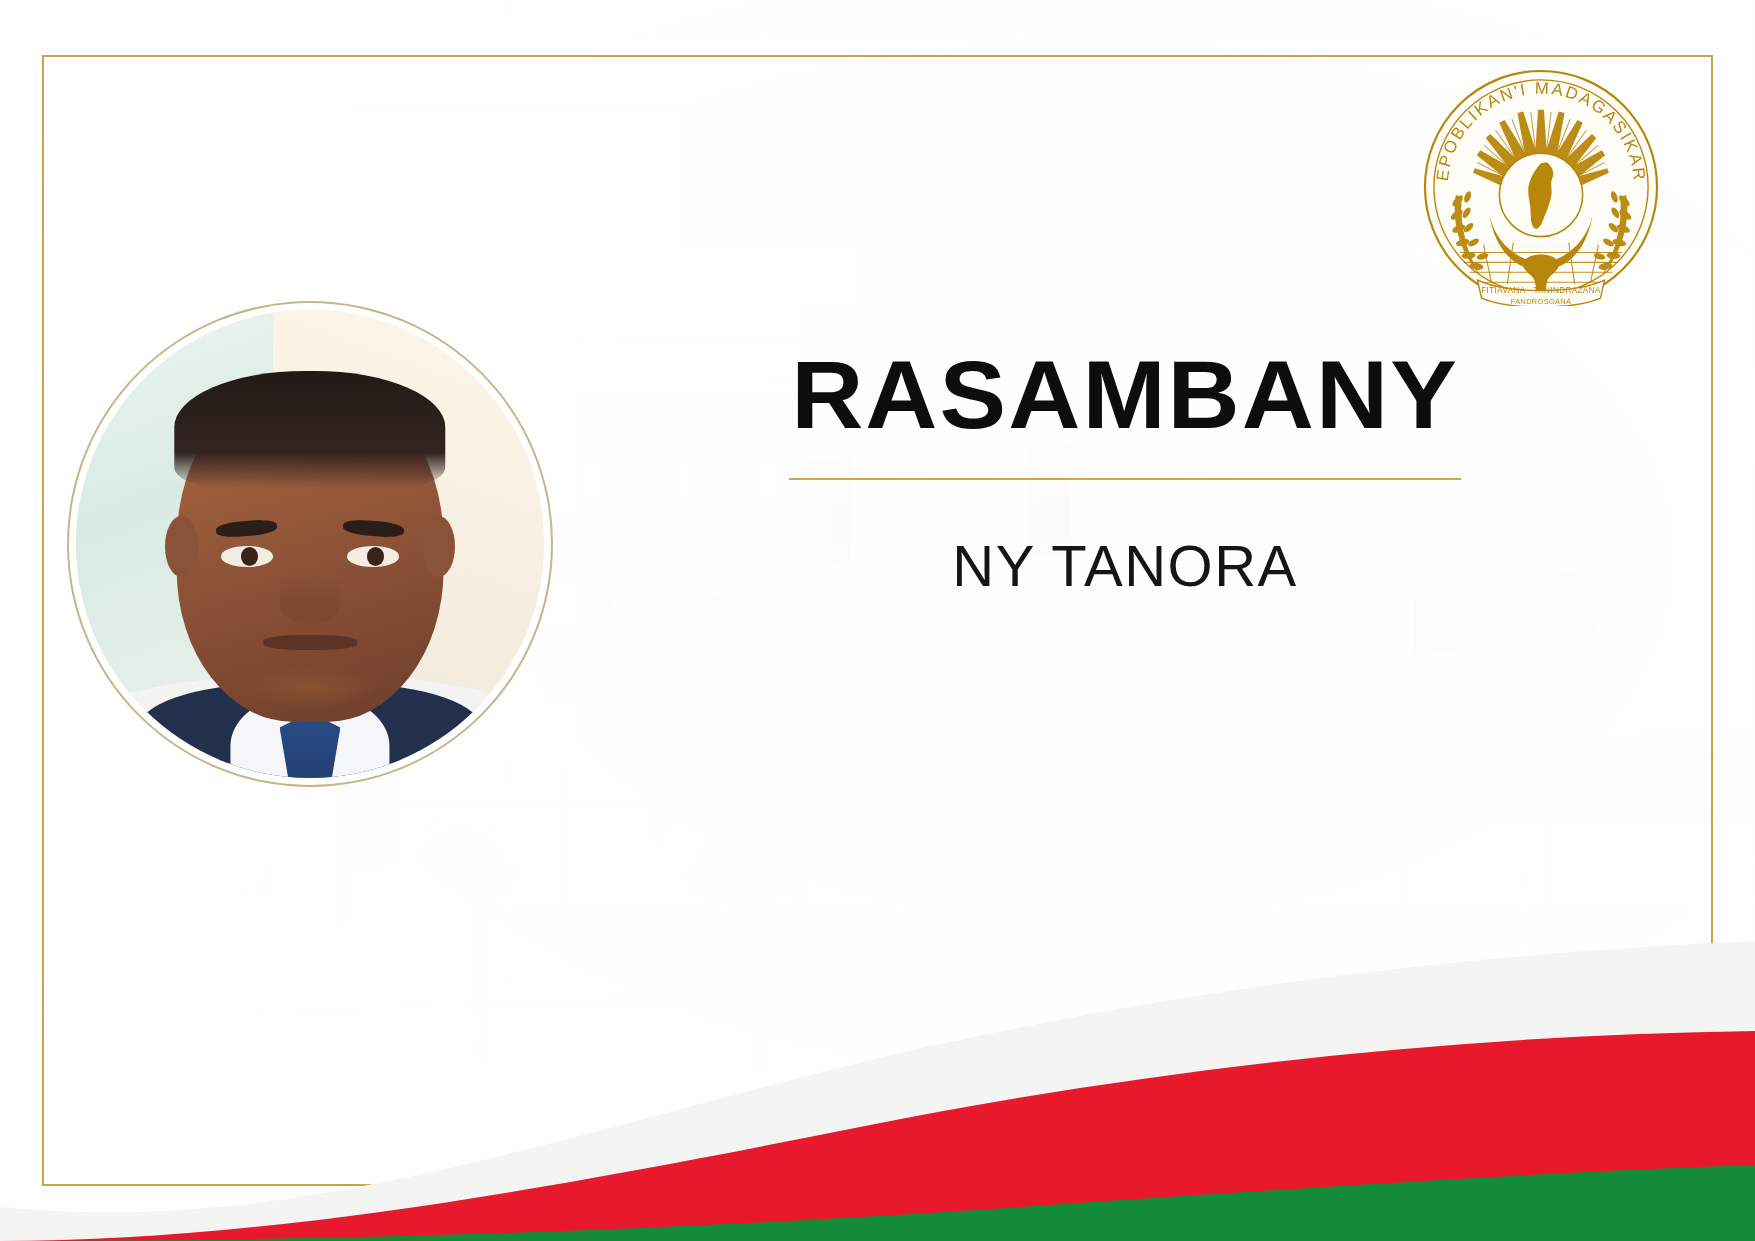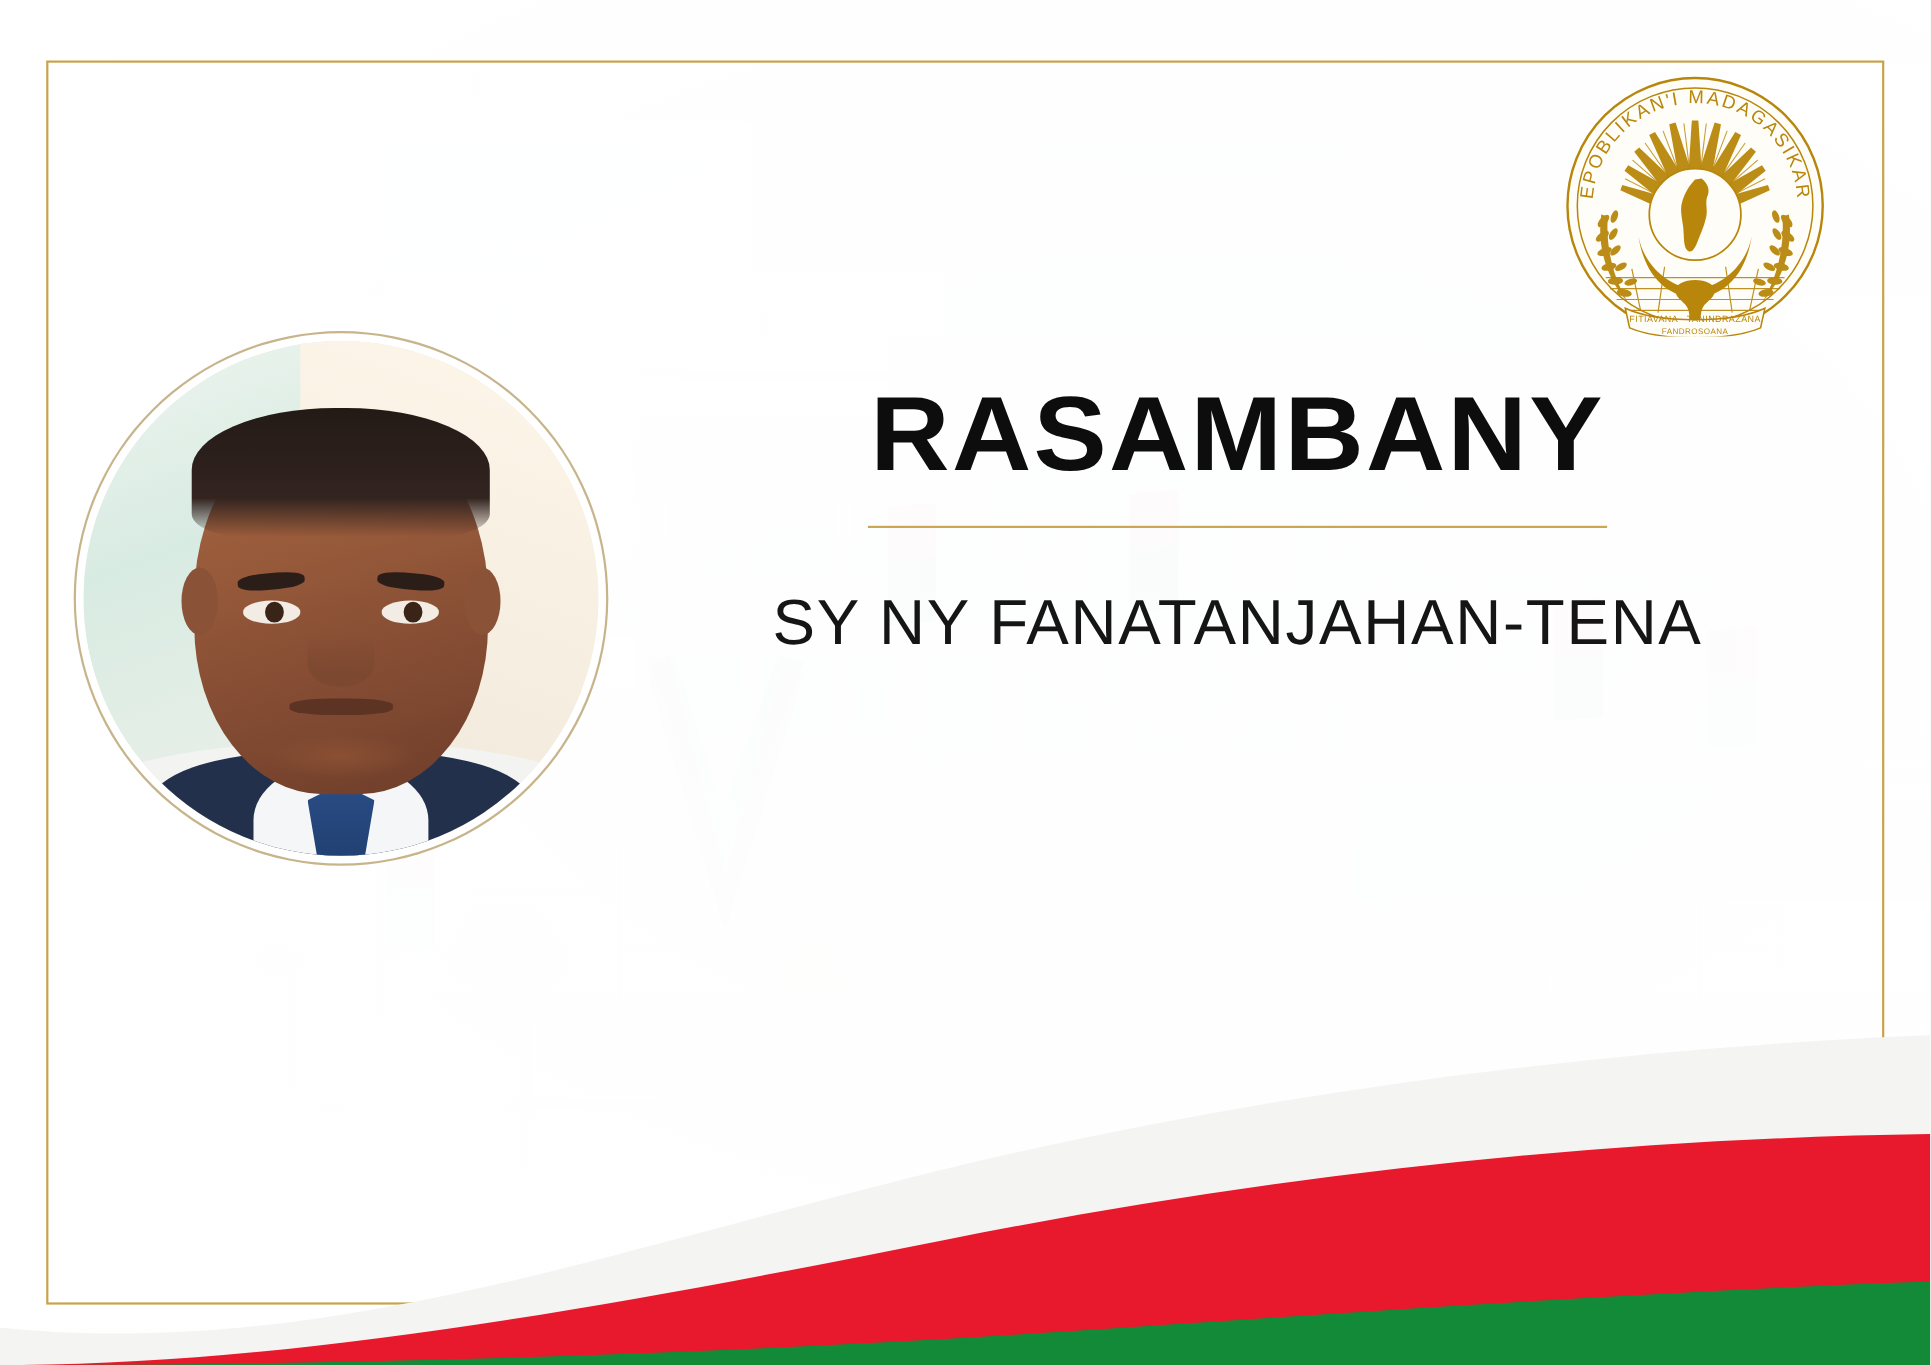--- a/index.html
+++ b/index.html
@@ -474,17 +474,17 @@
       <div class="ph-nose"></div>
       <div class="ph-mouth"></div>
       <div class="ph-chin"></div>
     </div>
   </div>
 
   <div class="text-block">
     <div class="surname">RASAMBANY</div>
     <div class="divider"></div>
     <div class="ministry">
-      <div>SY NY FANATANJAHAN-TENA</div>
+      <div>NY TANORA</div>
     </div>
   </div>
 
 </div>
 
 </body></html>

